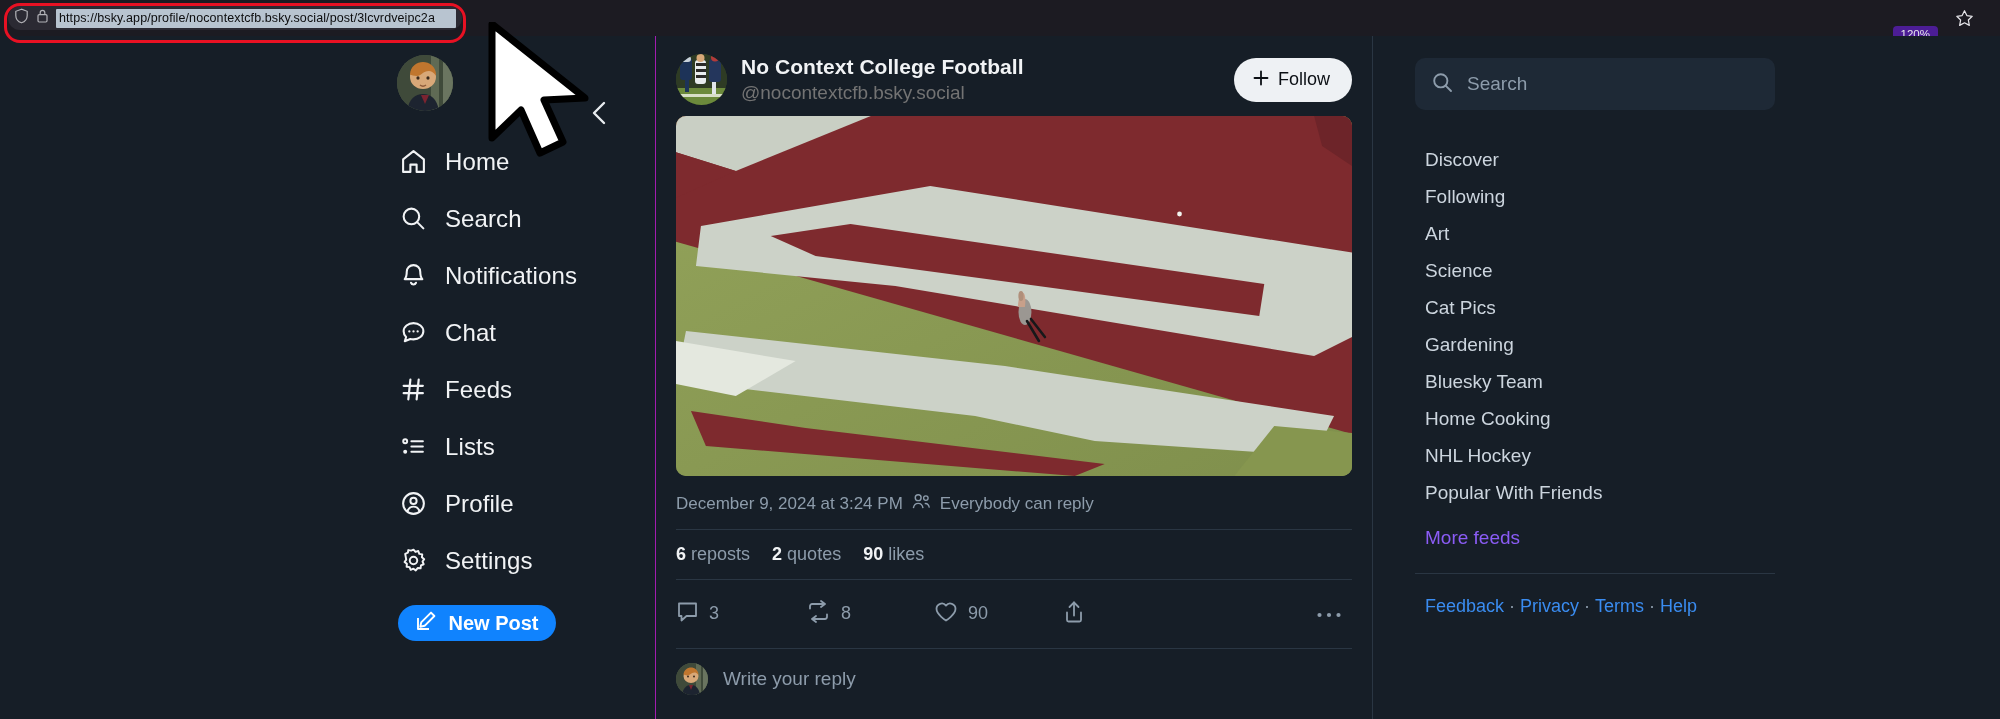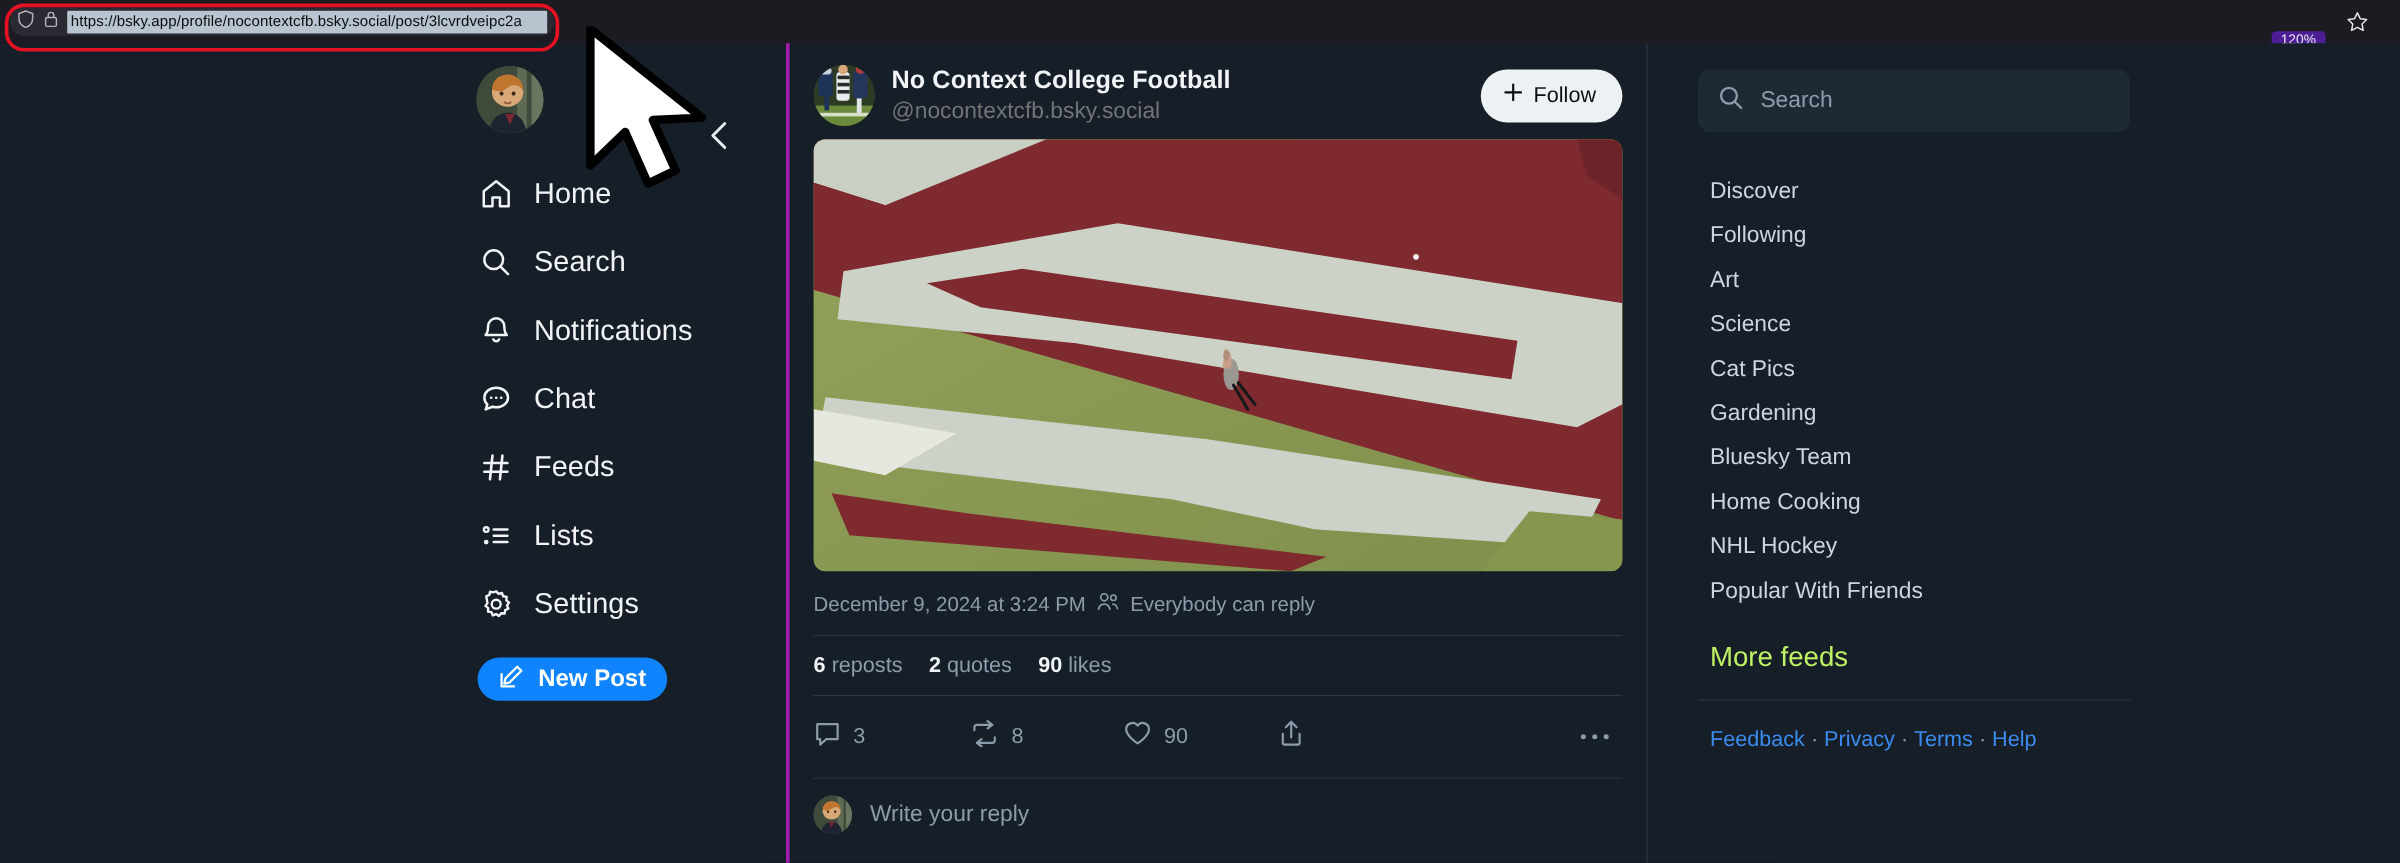--- a/index.html
+++ b/index.html
@@ -108,21 +108,21 @@
     position: absolute; left: 585px; top: 62px;
     width: 30px; height: 30px;
     display: flex; align-items: center; justify-content: center;
     cursor: pointer;
   }
 
   
   .center-col {
     position: absolute; left: 655px; top: 0;
     width: 718px; height: 683px;
-    border-left: 3px solid #a21caf;
+    border-left: 1px solid #a21caf;
     border-right: 1px solid #2a3643;
   }
   .post-header {
     display: flex; align-items: center;
     padding: 18px 20px 0 20px;
     gap: 14px;
   }
   .author-avatar {
     width: 51px; height: 51px; border-radius: 50%;
     flex: 0 0 51px; overflow: hidden; position: relative;
@@ -213,23 +213,23 @@
     cursor: text;
   }
   .search-placeholder { font-size: 19px; color: #8d9cab; }
   .feeds-list { margin-top: 31px; }
   .feed-item {
     font-size: 19px; color: #ccd5de;
     line-height: 37px; padding-left: 10px;
     cursor: pointer;
   }
   .more-feeds {
-    font-size: 23px; color: #bef264;
+    font-size: 19px; color: #8b5cf6;
     line-height: 37px; padding-left: 10px;
-    margin-top: 18px; cursor: pointer;
+    margin-top: 8px; cursor: pointer;
   }
   .rail-divider { height: 1px; background: #2a3643; width: 360px; margin-top: 17px; }
   .footer-links {
     margin-top: 22px; padding-left: 10px;
     font-size: 18px; color: #3a8cf0;
     display: flex; gap: 0; align-items: baseline;
   }
   .footer-links a { color: #3a8cf0; text-decoration: none; cursor: pointer; }
   .footer-sep { color: #8d9cab; padding: 0 5px; }
 
@@ -342,20 +342,30 @@
         <span class="nav-icon">
           <svg width="27" height="27" viewBox="0 0 26 26">
               <circle cx="5" cy="8" r="1.9" fill="none" stroke="#f1f3f5" stroke-width="1.9"></circle>
               <circle cx="5" cy="18" r="1.9" fill="#f1f3f5"></circle>
               <line x1="11" y1="8" x2="22" y2="8" stroke="#f1f3f5" stroke-width="2" stroke-linecap="round"></line>
               <line x1="11" y1="13" x2="22" y2="13" stroke="#f1f3f5" stroke-width="2" stroke-linecap="round"></line>
               <line x1="11" y1="18" x2="22" y2="18" stroke="#f1f3f5" stroke-width="2" stroke-linecap="round"></line>
             </svg>
         </span>
         <span class="nav-label">Lists</span>
+      </div>
+      <div class="nav-item">
+        <span class="nav-icon">
+          <svg width="27" height="27" viewBox="0 0 26 26">
+              <circle cx="13" cy="13" r="10" fill="none" stroke="#f1f3f5" stroke-width="2"></circle>
+              <circle cx="13" cy="10.5" r="3" fill="none" stroke="#f1f3f5" stroke-width="1.9"></circle>
+              <path d="M7.2 20.5c1-3 3.2-4.5 5.8-4.5s4.8 1.5 5.8 4.5" fill="none" stroke="#f1f3f5" stroke-width="1.9"></path>
+            </svg>
+        </span>
+        <span class="nav-label">Profile</span>
       </div>
       <div class="nav-item">
         <span class="nav-icon">
           <svg width="27" height="27" viewBox="0 0 26 26">
               <path d="M13 2.6l1.9 2.1 2.7-.8 1 2.7 2.8.5-.3 2.8 2.2 1.8-1.6 2.3 1.1 2.6-2.6 1.1-.4 2.8-2.8-.2-1.8 2.2-2.3-1.6-2.6 1.1-1.1-2.6-2.8-.4.2-2.8-2.2-1.8 1.6-2.3L5 6.6l2.6-1.1.4-2.5 2.8.5z" fill="none" stroke="#f1f3f5" stroke-width="1.9" stroke-linejoin="round"></path>
               <circle cx="13" cy="13" r="3.6" fill="none" stroke="#f1f3f5" stroke-width="1.9"></circle>
             </svg>
         </span>
         <span class="nav-label">Settings</span>
       </div>

